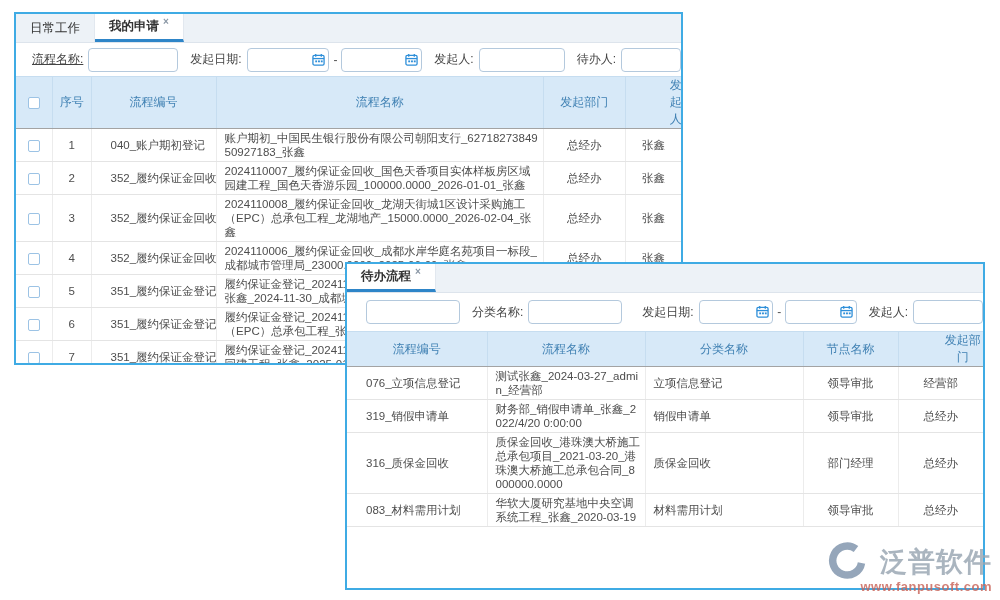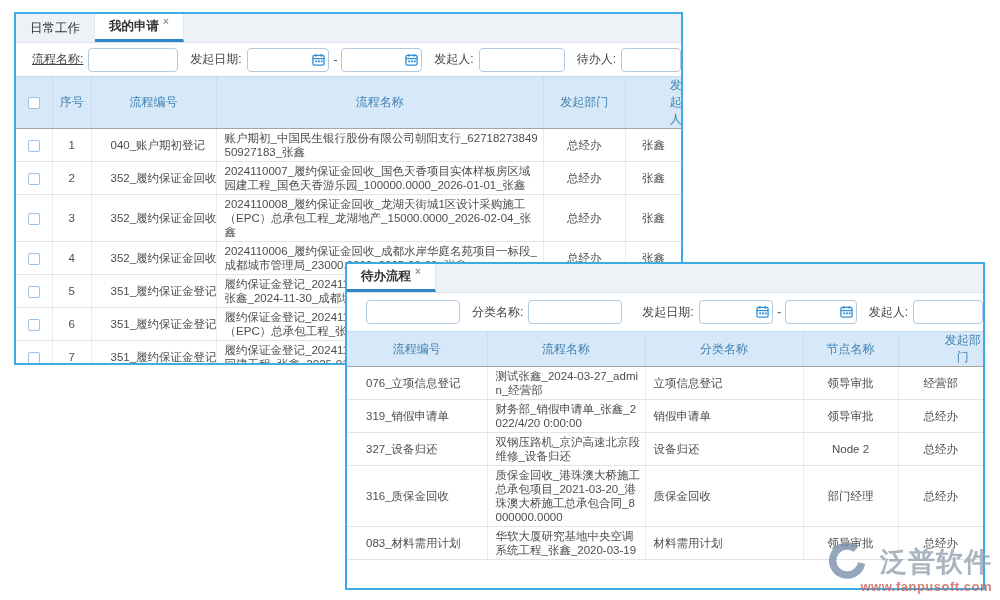--- a/index.html
+++ b/index.html
@@ -265,27 +265,20 @@
 
 
         <tr>
           <td class="code">319_销假申请单</td>
           <td class="name">财务部_销假申请单_张鑫_2022/4/20 0:00:00</td>
           <td class="name">销假申请单</td>
           <td class="center">领导审批</td>
           <td class="center">总经办</td>
         </tr>
 
-        <tr>
-          <td class="code">327_设备归还</td>
-          <td class="name">双钢压路机_京沪高速北京段维修_设备归还</td>
-          <td class="name">设备归还</td>
-          <td class="center">Node 2</td>
-          <td class="center">总经办</td>
-        </tr>
 
         <tr>
           <td class="code">316_质保金回收</td>
           <td class="name">质保金回收_港珠澳大桥施工总承包项目_2021-03-20_港珠澳大桥施工总承包合同_8000000.0000</td>
           <td class="name">质保金回收</td>
           <td class="center">部门经理</td>
           <td class="center">总经办</td>
         </tr>
 
         <tr>

